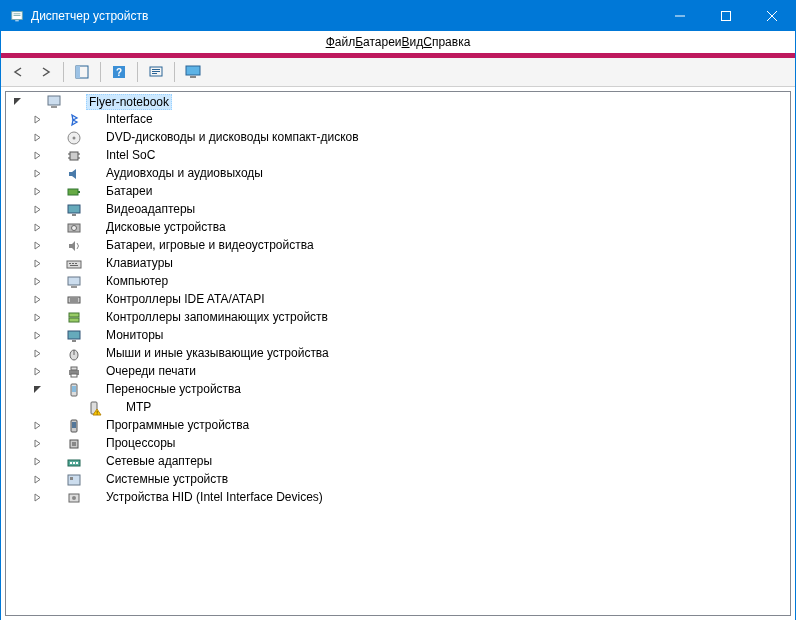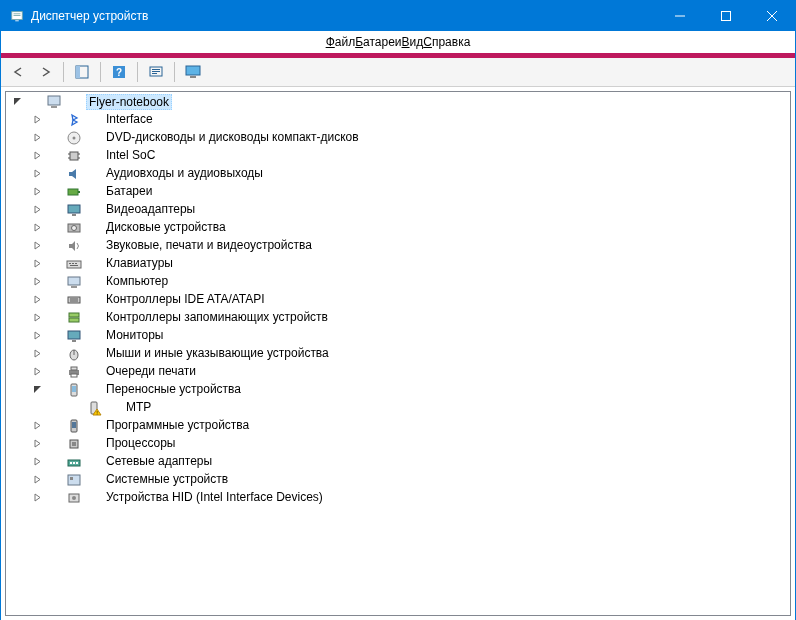--- a/index.html
+++ b/index.html
@@ -306,21 +306,21 @@
             <svg width="9" height="9">
               <path d="M2 1 L7 4.5 L2 8 Z" fill="none" stroke="#777"></path>
             </svg>
           </span>
           <span class="node-icon">
             <svg width="16" height="16">
               <path d="M3 6 L6 6 L9 3 L9 13 L6 10 L3 10 Z" fill="#888"></path>
               <path d="M11 5 Q14 8 11 11" fill="none" stroke="#888"></path>
             </svg>
           </span>
-          <span class="node-label">Звуковые, печати и видеоустройства</span>
+          <span class="node-label">Батареи, игровые и видеоустройства</span>
         </div>
         <div class="tree-row" style="padding-left:24px">
           <span class="expander">
             <svg width="9" height="9">
               <path d="M2 1 L7 4.5 L2 8 Z" fill="none" stroke="#777"></path>
             </svg>
           </span>
           <span class="node-icon">
             <svg width="16" height="16">
               <rect x="1" y="5" width="14" height="7" fill="#ddd" stroke="#666"></rect>

